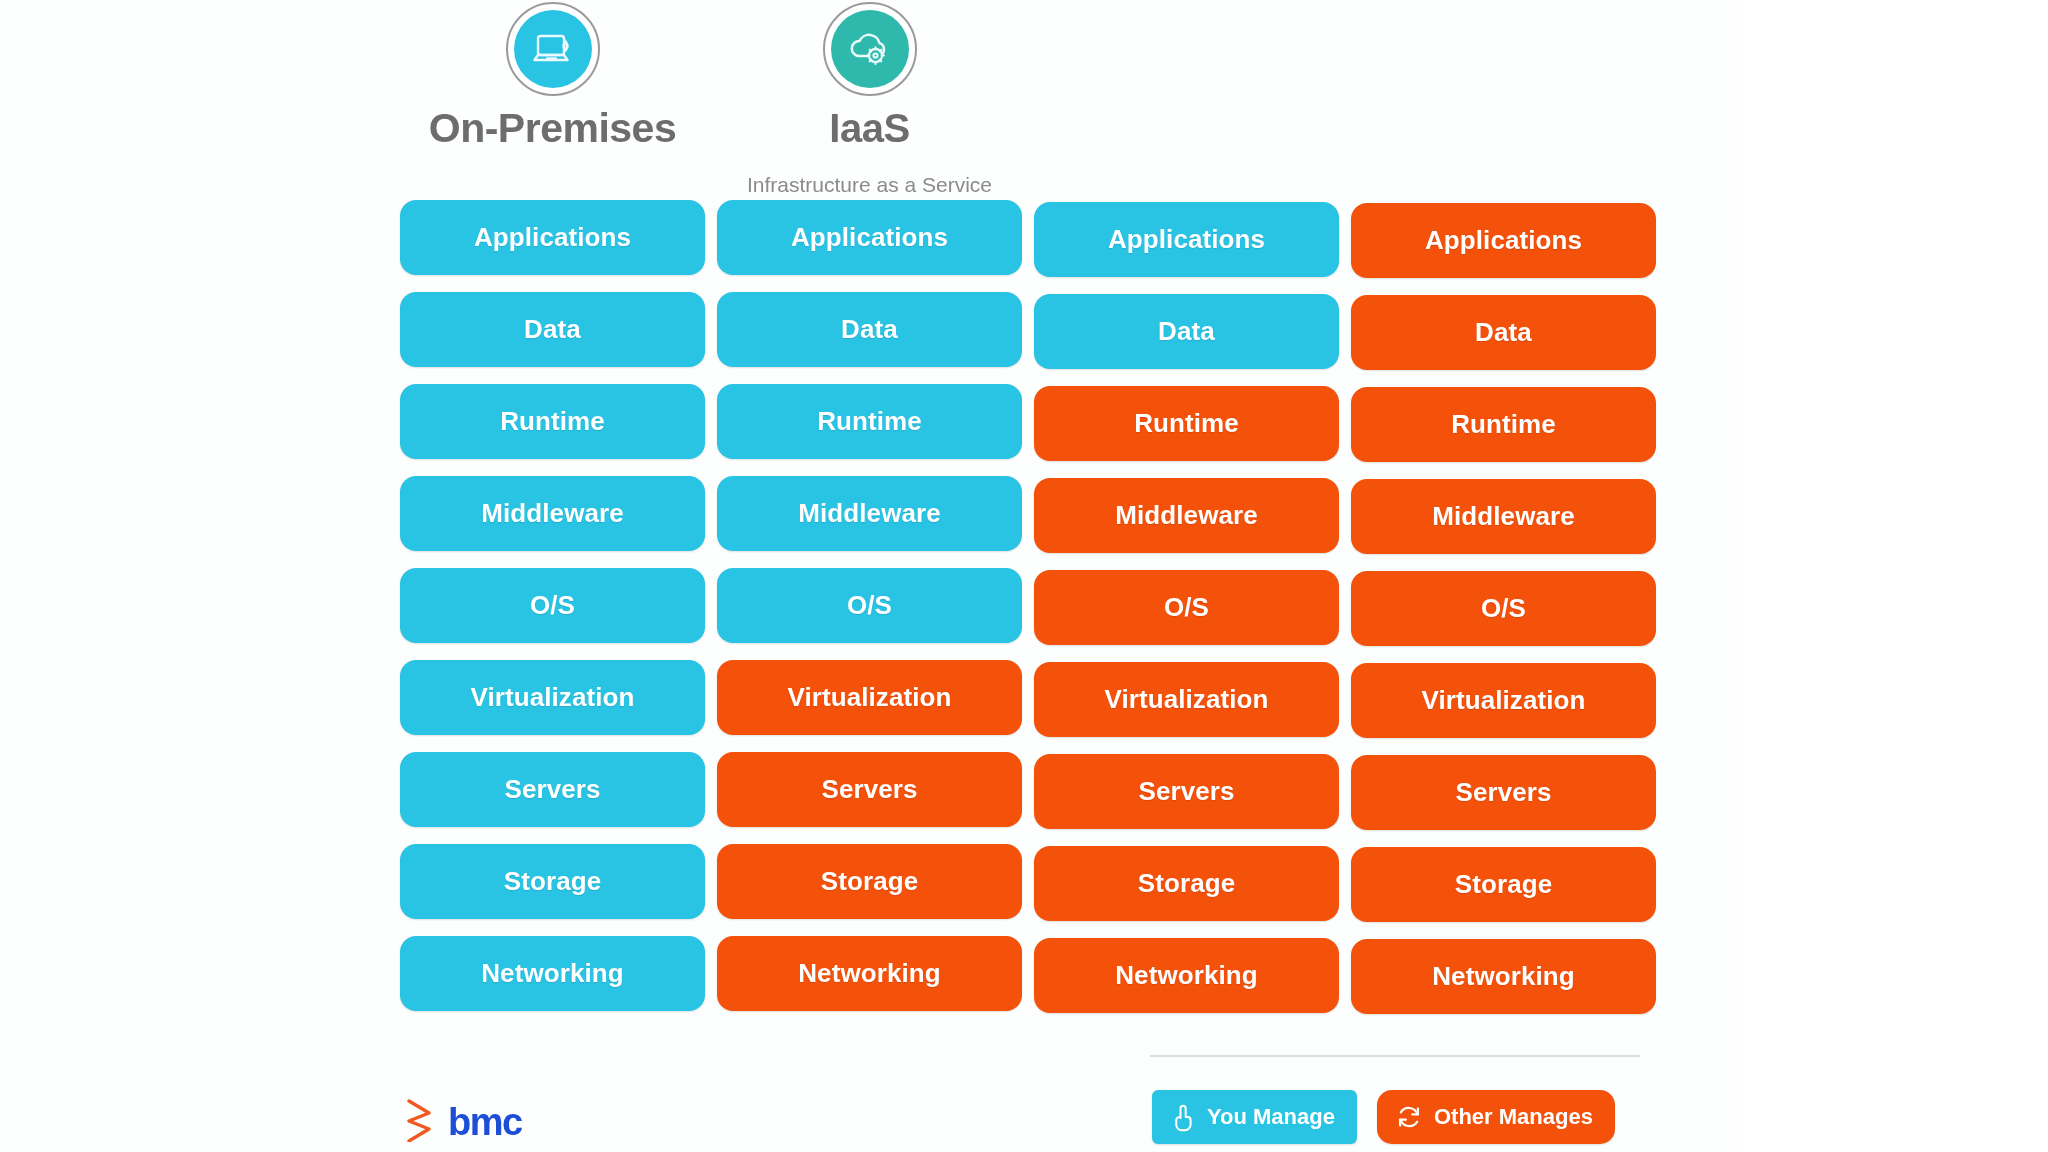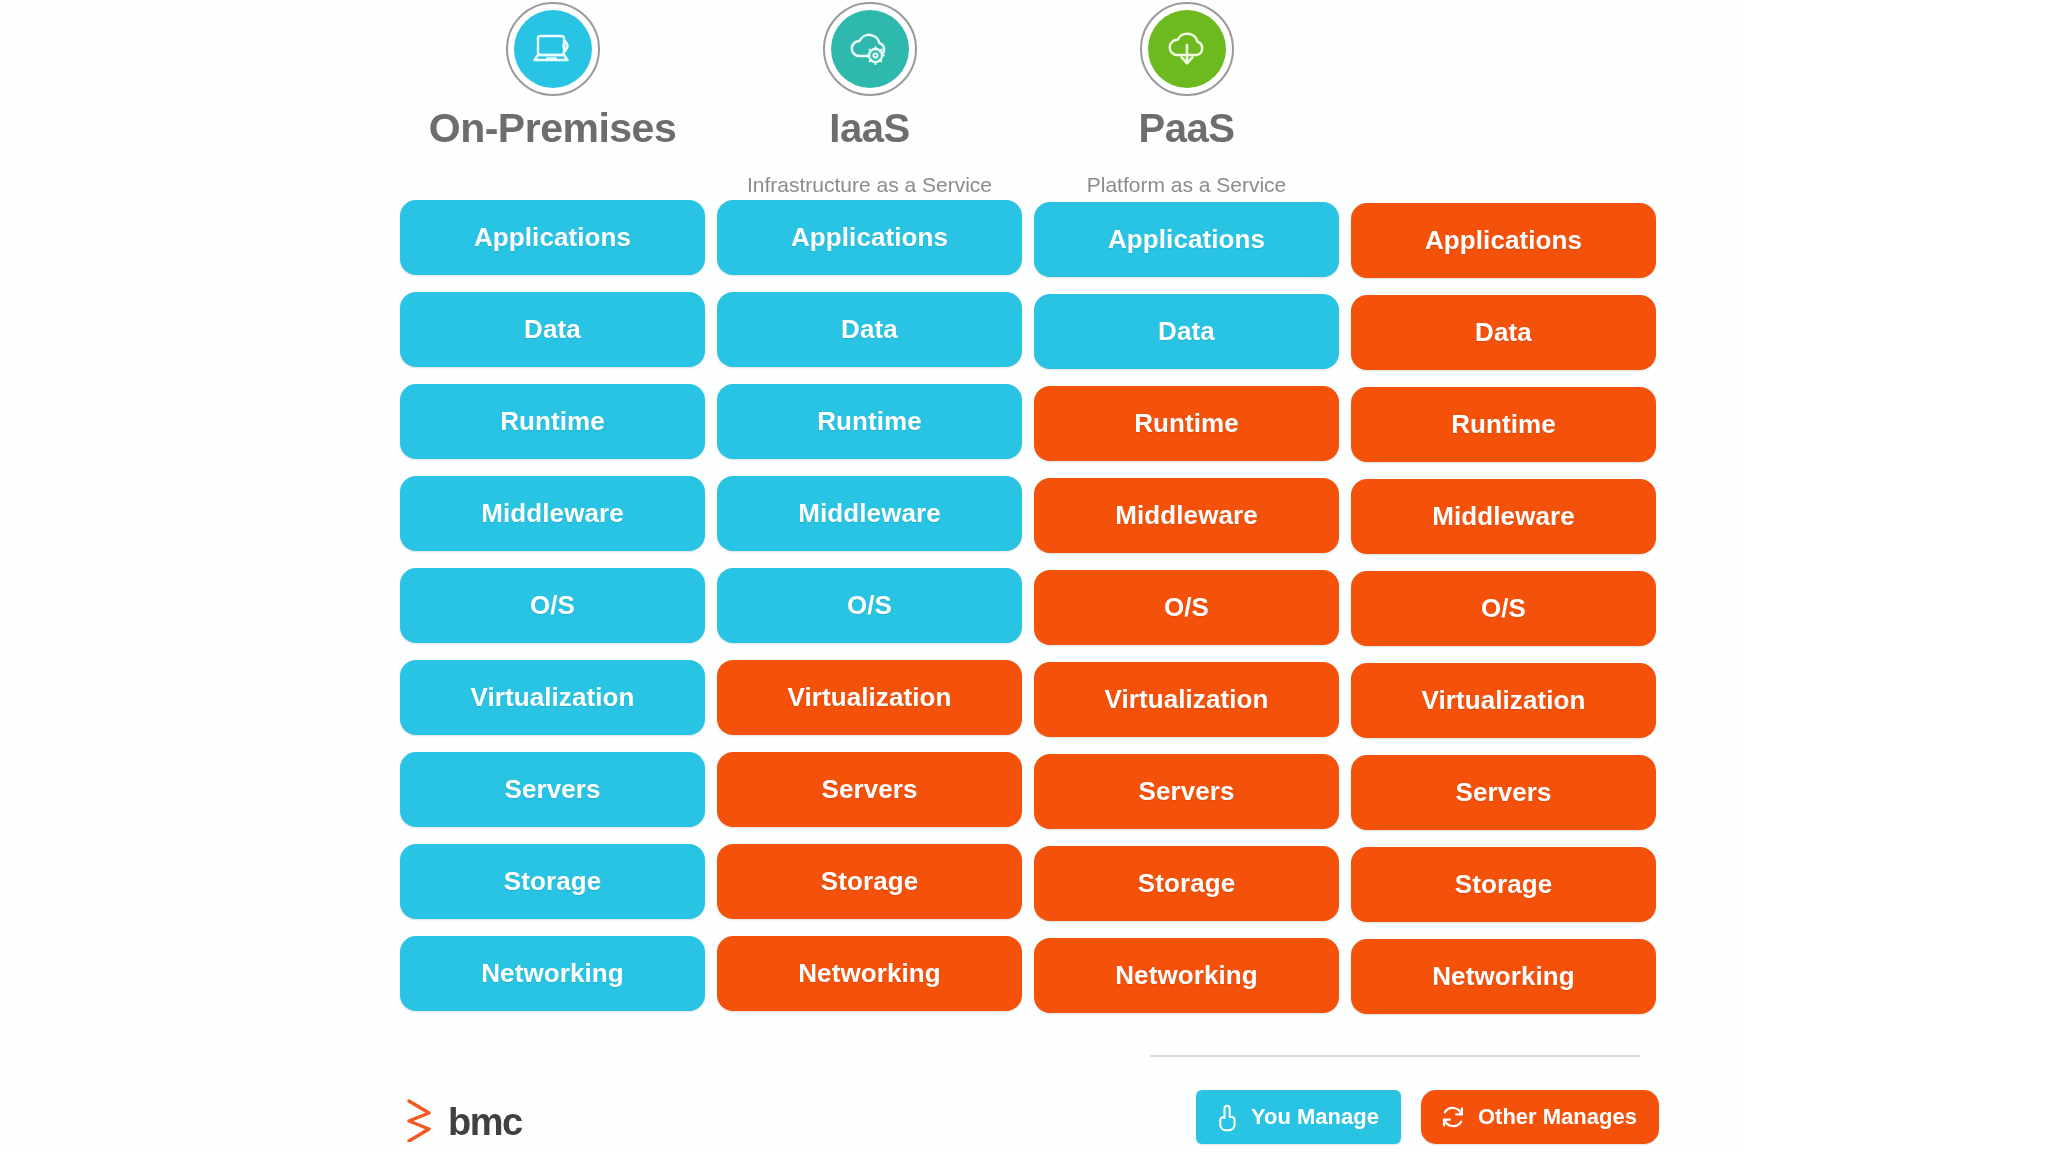--- a/index.html
+++ b/index.html
@@ -96,39 +96,39 @@
     width: 490px; height: 2px;
     background: #dcdcdc;
   }
   .logo {
     position: absolute;
     left: 404px; top: 1098px;
     display: flex; align-items: center; gap: 10px;
   }
   .logo-text {
     font-size: 38px; font-weight: bold;
-    color: #404040; letter-spacing: -1.5px;
+    color: #1d4ed8; letter-spacing: -1.5px;
     line-height: 1;
   }
   .legend {
     position: absolute;
     left: 1152px; top: 1090px;
     display: flex; gap: 20px;
   }
   .legend-btn {
     height: 54px;
     border-radius: 6px;
     display: flex; align-items: center; gap: 11px;
     padding: 0 22px 0 18px;
     color: #ffffff;
     font-size: 22px; font-weight: bold;
     white-space: nowrap;
     box-shadow: 0 1px 2px rgba(0,0,0,0.12);
   }
-  .legend-btn.you   { background: #29c3e4; margin-left: 44px; }
+  .legend-btn.you   { background: #29c3e4; }
   .legend-btn.other { background: #f4510a; border-radius: 15px; }
   .legend-ico { display: flex; align-items: center; }
 </style>
 </head>
 <body>
 
 <div id="stage">
 
   <div class="headers">
 
@@ -165,33 +165,20 @@
               <path d="M37.3 26.7 l-1.6 1.6"></path>
                 <path d="M27.3 36.7 l-1.6 1.6"></path>
             </g>
           </svg>
         </div>
       </div>
       <div class="head-title mid">IaaS</div>
       <div class="head-sub">Infrastructure as a Service</div>
     </div>
 
-    <div class="head-col">
-      <div class="icon-ring">
-        <div class="icon-disc" style="background:#6cba1e;">
-          <svg width="52" height="52" viewBox="0 0 52 52" aria-hidden="true">
-            <path d="M16 32 a7.6 7.6 0 0 1 0.6 -15.2 a10.6 10.6 0 0 1 19.9 2 a6.9 6.9 0 0 1 -0.4 13.2 z" fill="none" stroke="#eefbe2" stroke-width="2.5" stroke-linejoin="round"></path>
-            <path d="M26 22 v18" stroke="#eefbe2" stroke-width="2.6" stroke-linecap="round"></path>
-            <path d="M20.6 34.4 L26 40.2 L31.4 34.4" fill="none" stroke="#eefbe2" stroke-width="2.6" stroke-linecap="round" stroke-linejoin="round"></path>
-          </svg>
-        </div>
-      </div>
-      <div class="head-title mid">PaaS</div>
-      <div class="head-sub">Platform as a Service</div>
-    </div>
 
 
   </div>
 
   <div class="grid" id="grid">
       <div class="tile you">
         <span>Applications</span>
       </div>
       <div class="tile you">
         <span>Applications</span>

